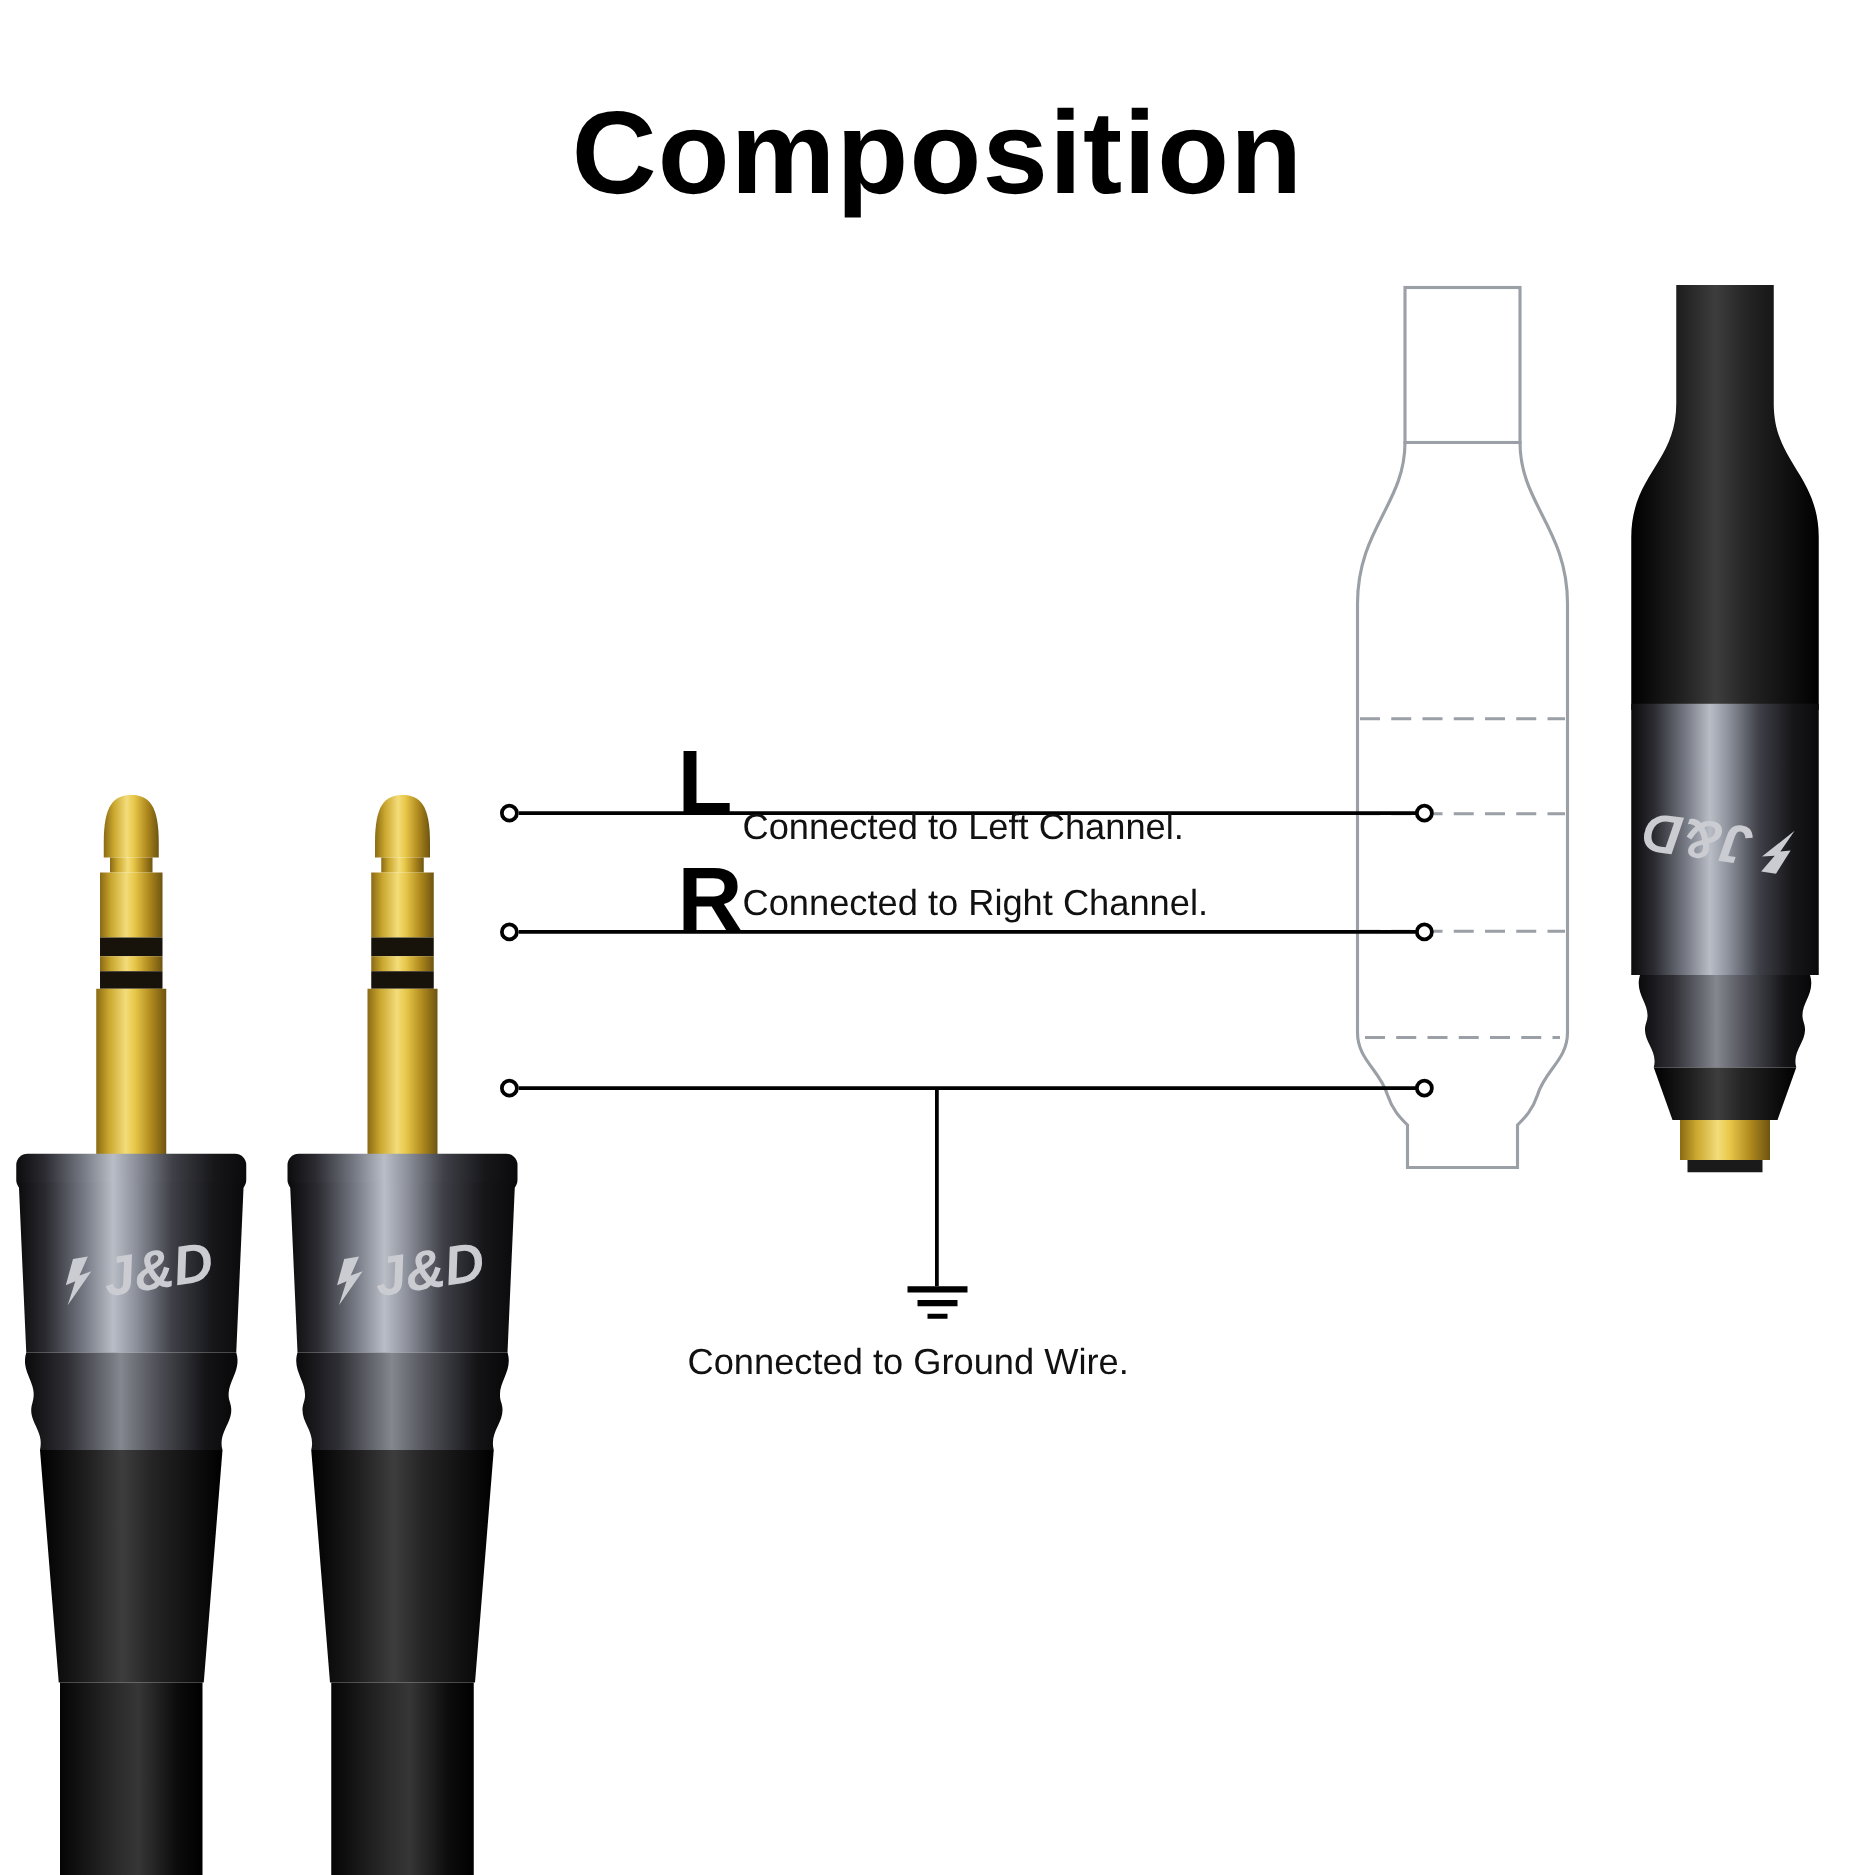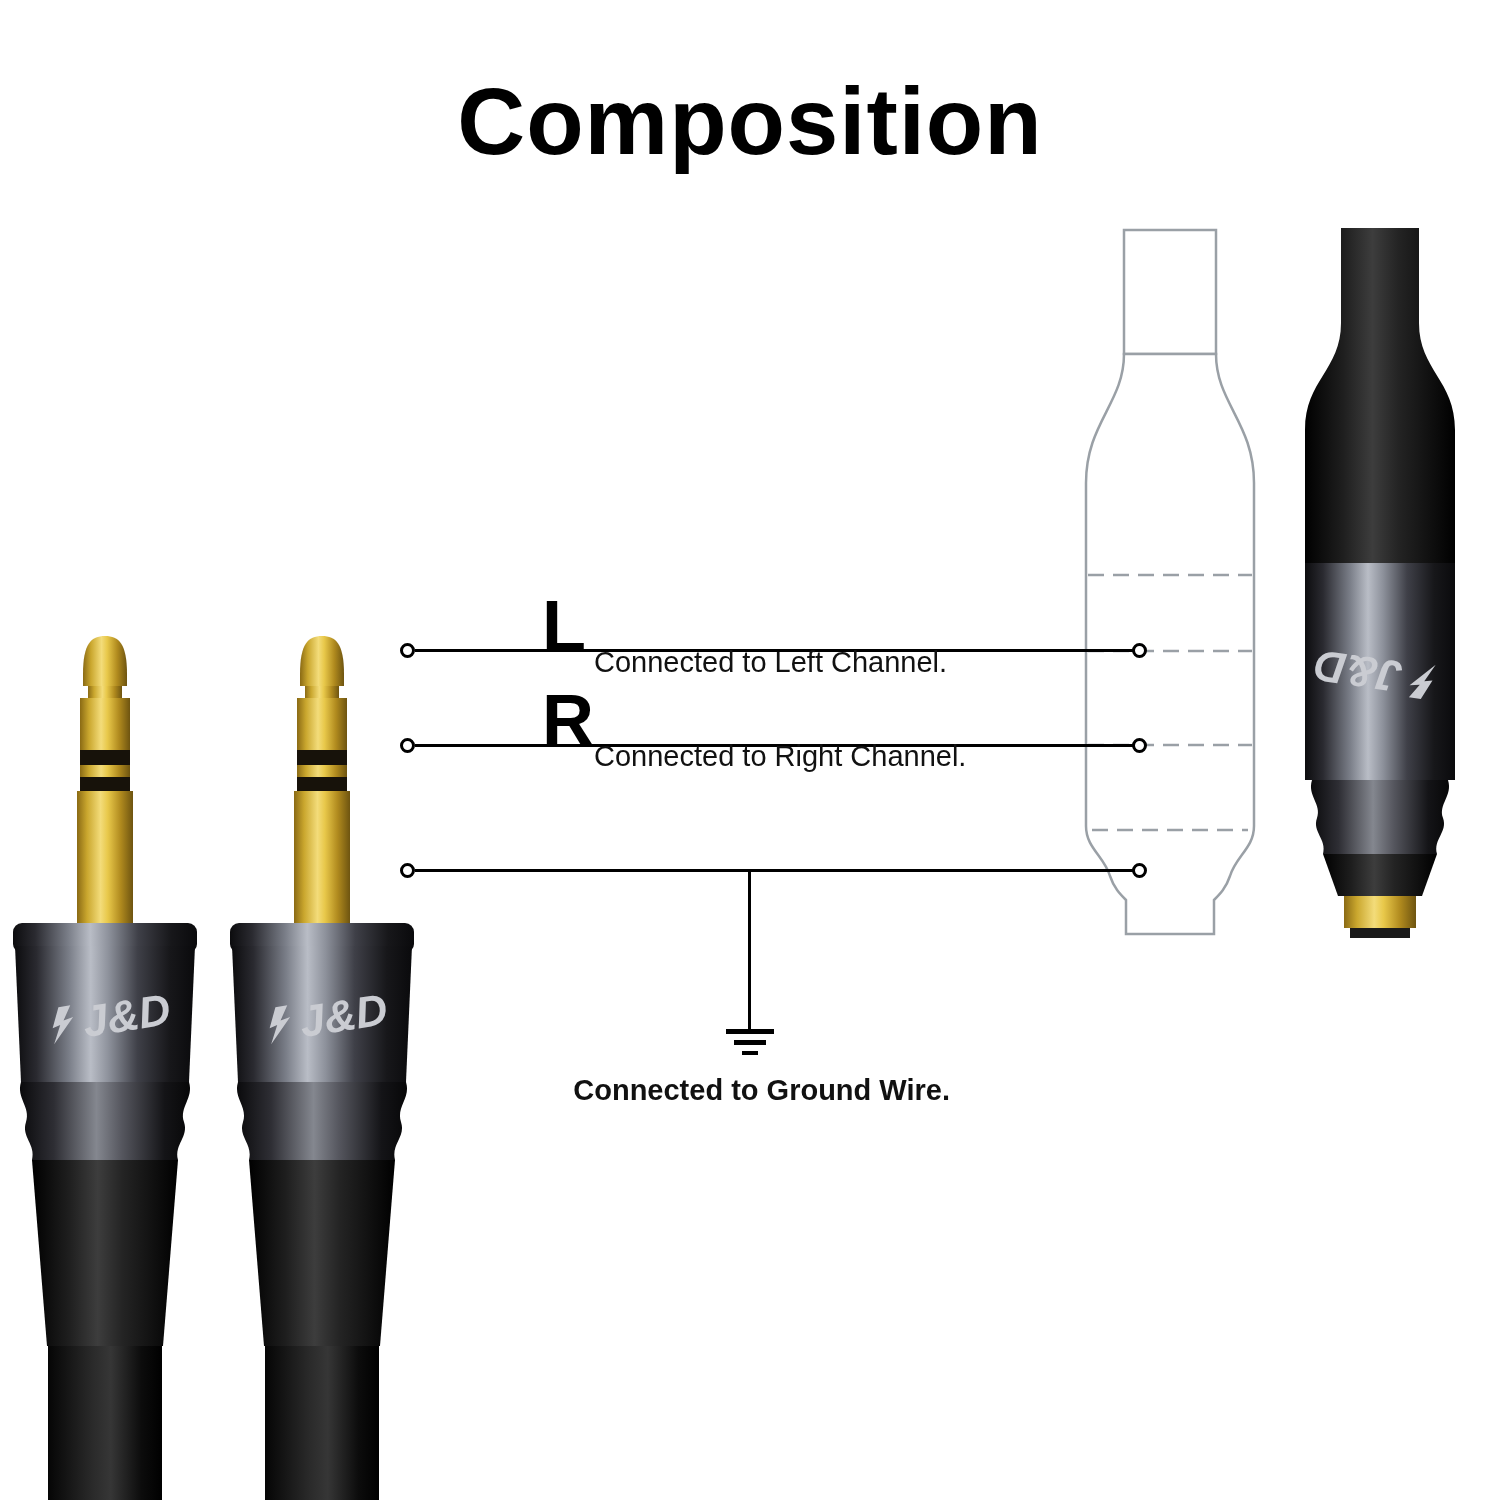--- a/index.html
+++ b/index.html
@@ -2,21 +2,21 @@
 <html><head>
 <meta charset="utf-8">
 <style>
   html,body{margin:0;padding:0;background:#fff;}
   .canvas{position:relative;width:1500px;height:1500px;background:#ffffff;overflow:hidden;
           font-family:"Liberation Sans",sans-serif;color:#000;}
   .abs{position:absolute;}
   .page-title{left:0;right:0;top:68px;text-align:center;font-size:94px;font-weight:bold;letter-spacing:1px;color:#000;}
   .chan-label{font-size:72px;font-weight:bold;line-height:1;color:#000;}
   .chan-desc{font-size:29px;line-height:1;color:#111;margin-top:24px;}
-  .ground-desc{font-size:29px;font-weight:bold;line-height:1;color:#111;text-align:right;}
+  .ground-desc{font-size:29px;font-weight:normal;line-height:1;color:#111;text-align:left;}
   .wire{height:3px;background:#000;}
   .terminal{width:15px;height:15px;border:3px solid #000;border-radius:50%;background:#fff;box-sizing:border-box;}
   .vwire{width:3px;background:#000;}
   .gbar{background:#000;}
   svg{display:block;}
 </style>
 </head>
 <body>
 
 <div class="canvas">
@@ -131,21 +131,21 @@
   <div class="abs wire" style="left:415px;top:649px;width:718px;"></div>
   <div class="abs terminal" style="left:400px;top:643px;"></div>
   <div class="abs terminal" style="left:1132px;top:643px;"></div>
   <div class="abs chan-label" style="left:542px;top:590px;">L</div>
   <div class="abs chan-desc" style="left:594px;top:624px;">Connected to Left Channel.</div>
 
   <div class="abs wire" style="left:415px;top:744px;width:718px;"></div>
   <div class="abs terminal" style="left:400px;top:738px;"></div>
   <div class="abs terminal" style="left:1132px;top:738px;"></div>
   <div class="abs chan-label" style="left:542px;top:684px;">R</div>
-  <div class="abs chan-desc" style="left:594px;top:718px;text-align:center;">Connected to Right Channel.</div>
+  <div class="abs chan-desc" style="left:594px;top:685px;text-align:center;">Connected to Right Channel.</div>
 
   <div class="abs wire" style="left:415px;top:869px;width:718px;"></div>
   <div class="abs terminal" style="left:400px;top:863px;"></div>
   <div class="abs terminal" style="left:1132px;top:863px;"></div>
   <div class="abs vwire" style="left:748px;top:871px;height:158px;"></div>
 
   <div>
     <div class="abs gbar" style="left:726px;top:1029px;width:48px;height:5px;"></div>
     <div class="abs gbar" style="left:734px;top:1040px;width:32px;height:5px;"></div>
     <div class="abs gbar" style="left:742px;top:1051px;width:16px;height:4px;"></div>

